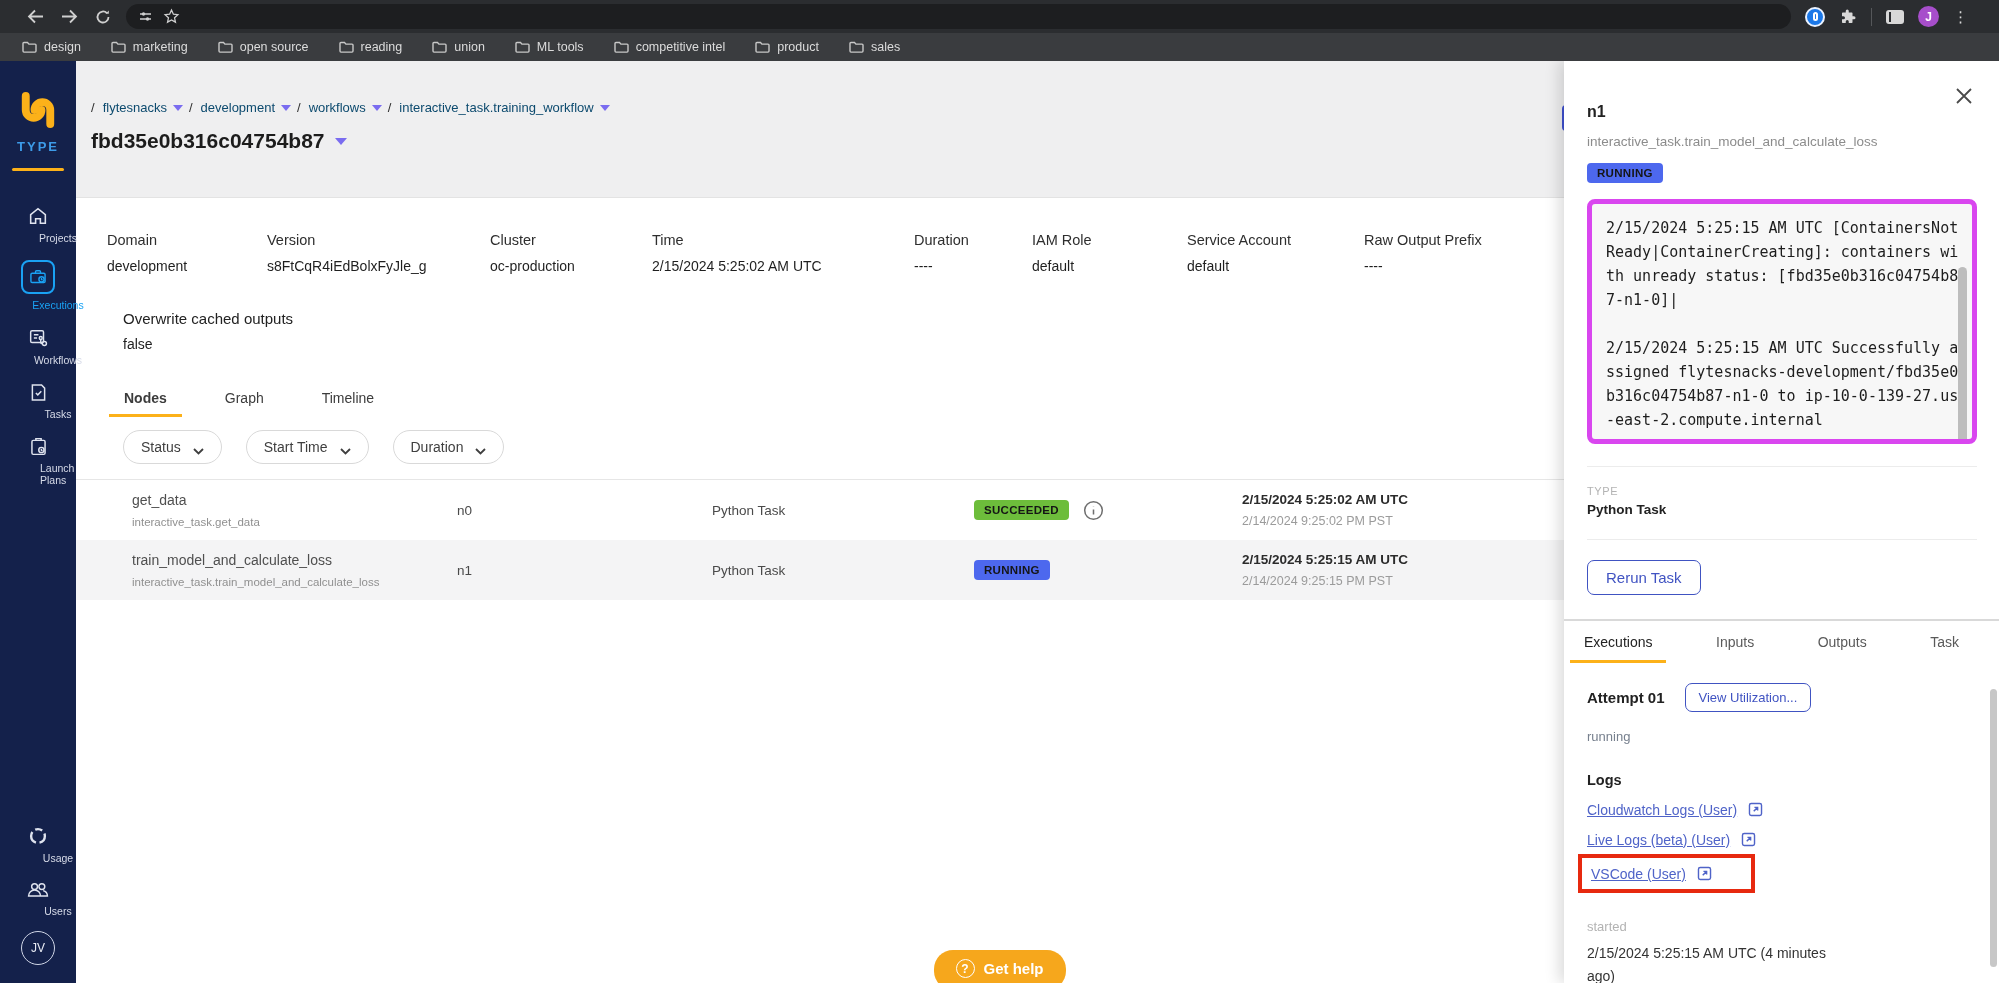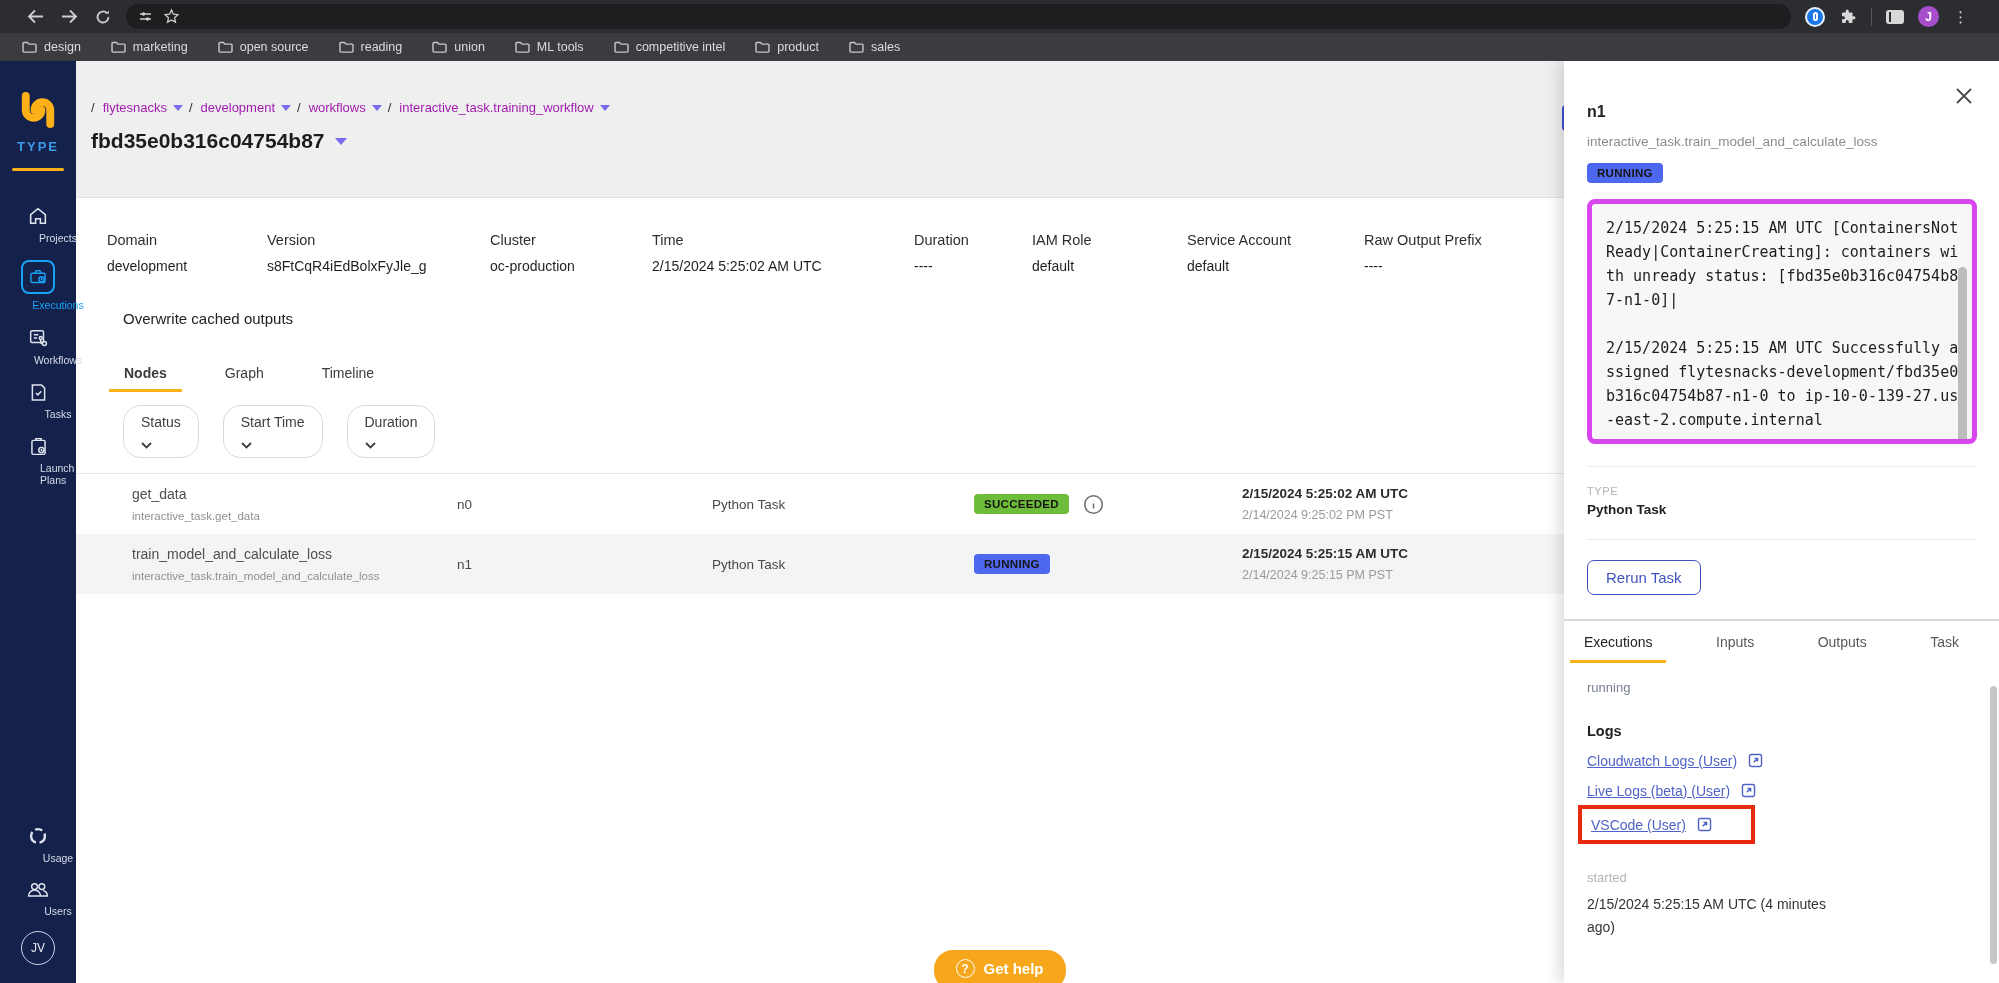--- a/index.html
+++ b/index.html
@@ -43,21 +43,21 @@
   .exec-frame { width:34px; height:34px; border:2px solid #1aa2f4; border-radius:8px;
     display:flex; align-items:center; justify-content:center; }
   .sidebar-spacer { flex:1; }
   .jv-avatar { width:34px; height:34px; border-radius:50%; border:1.5px solid #cfd5e6;
     color:#e7eaf3; font-size:12px; display:flex; align-items:center; justify-content:center;
     margin:14px 0 18px; }
 
   
   .main { position:absolute; top:61px; left:76px; right:0; bottom:0; background:#efeff0; }
   .breadcrumb { position:absolute; top:39px; left:15px; display:flex; align-items:center;
-    gap:6px; font-size:13px; color:#a21caf; }
+    gap:6px; font-size:13px; color:#0c4a6e; }
   .crumb { display:flex; align-items:center; gap:6px; cursor:pointer; }
   .crumb::before { content:"/"; color:#2e2e2e; margin-right:2px; }
   .crumb .caret { color:#7a6cf0; }
   .exec-title { position:absolute; top:68px; left:15px; font-size:21px; font-weight:bold;
     color:#1c1c1c; display:flex; align-items:center; gap:10px; }
   .exec-title .caret { color:#7a6cf0; }
   .clipped-btn { position:absolute; top:44px; right:410px; width:27px; height:26px;
     background:#3f51d1; color:#fff; font-size:13px; font-weight:bold; border:none;
     border-radius:4px 0 0 4px; text-align:left; padding-left:8px; overflow:hidden; }
 
@@ -72,22 +72,22 @@
   .overwrite { padding:36px 0 0 47px; }
   .ow-label { font-size:15px; color:#222; }
   .ow-value { font-size:14px; color:#1f1f1f; margin-top:9px; }
 
   .main-tabs { display:flex; margin:28px 0 0 33px; }
   .mtab { padding:10px 15px 8px; font-size:14px; color:#3c3c3c; cursor:pointer;
     border-bottom:3.5px solid transparent; margin-right:28px; }
   .mtab.active { font-weight:bold; border-bottom-color:#fcb119; }
 
   .filters { display:flex; gap:24px; padding:13px 0 15px 47px; }
-  .pill { display:inline-flex; align-items:flex-start; gap:12px; border:1px solid #d9d9d9;
-    border-radius:18px; padding:8px 17px; font-size:14px; color:#3f3f3f; background:#fff; cursor:pointer;flex-direction:column; }
+  .pill { display:inline-flex; align-items:flex-end; gap:12px; border:1px solid #d9d9d9;
+    border-radius:18px; padding:8px 17px; font-size:14px; color:#3f3f3f; background:#fff; cursor:pointer; }
   .pill .caret { color:#3f3f3f; }
 
   .tbl-divider { height:1px; background:#e6e6e6; }
   .node-row { display:grid; grid-template-columns:325px 255px 262px 268px 1fr;
     padding:12px 0 12px 56px; min-height:52px; align-items:center; cursor:pointer; }
   .node-row.alt { background:#f4f4f5; }
   .n-name { font-size:14px; color:#4f4f4f; font-weight:500; }
   .n-sub { font-size:11.5px; color:#909090; margin-top:8px; }
   .n-id, .n-type { font-size:13.5px; color:#4a4a4a; }
   .status-cell { display:flex; align-items:center; gap:14px; }
@@ -424,20 +424,21 @@
           <div class="f-value">default</div>
         </div>
       <div class="field f-w7">
           <div class="f-label">Raw Output Prefix</div>
           <div class="f-value">----</div>
         </div>
     </div>
 
     <div class="overwrite">
       <div class="ow-label">Overwrite cached outputs</div>
+      <div class="ow-value">false</div>
     </div>
 
     <div class="main-tabs">
       <div class="mtab active">Nodes</div>
       <div class="mtab">Graph</div>
       <div class="mtab">Timeline</div>
     </div>
 
     <div class="filters">
       <span class="pill">
@@ -540,20 +541,24 @@
 
   <div class="p-thick-div"></div>
   <div class="p-tabs">
     <div class="p-tab active">Executions</div>
     <div class="p-tab">Inputs</div>
     <div class="p-tab">Outputs</div>
     <div class="p-tab">Task</div>
   </div>
 
   <div class="p-section panel-inner">
+    <div class="attempt-row">
+      <span class="attempt-label">Attempt 01</span>
+      <button class="viewutil-btn">View Utilization...</button>
+    </div>
     <div class="attempt-status">running</div>
     <div class="logs-heading">Logs</div>
 
     <div class="loglink-row">
       <a>Cloudwatch Logs (User)</a>
       <span>
           <svg width="17" height="17" viewBox="0 0 24 24" fill="none" stroke="#4f63c8" stroke-width="2">
             <rect x="3.5" y="3.5" width="17" height="17" rx="2.5"></rect>
             <path d="M9.5 14.5 15 9M10.5 9H15v4.5"></path>
           </svg>

